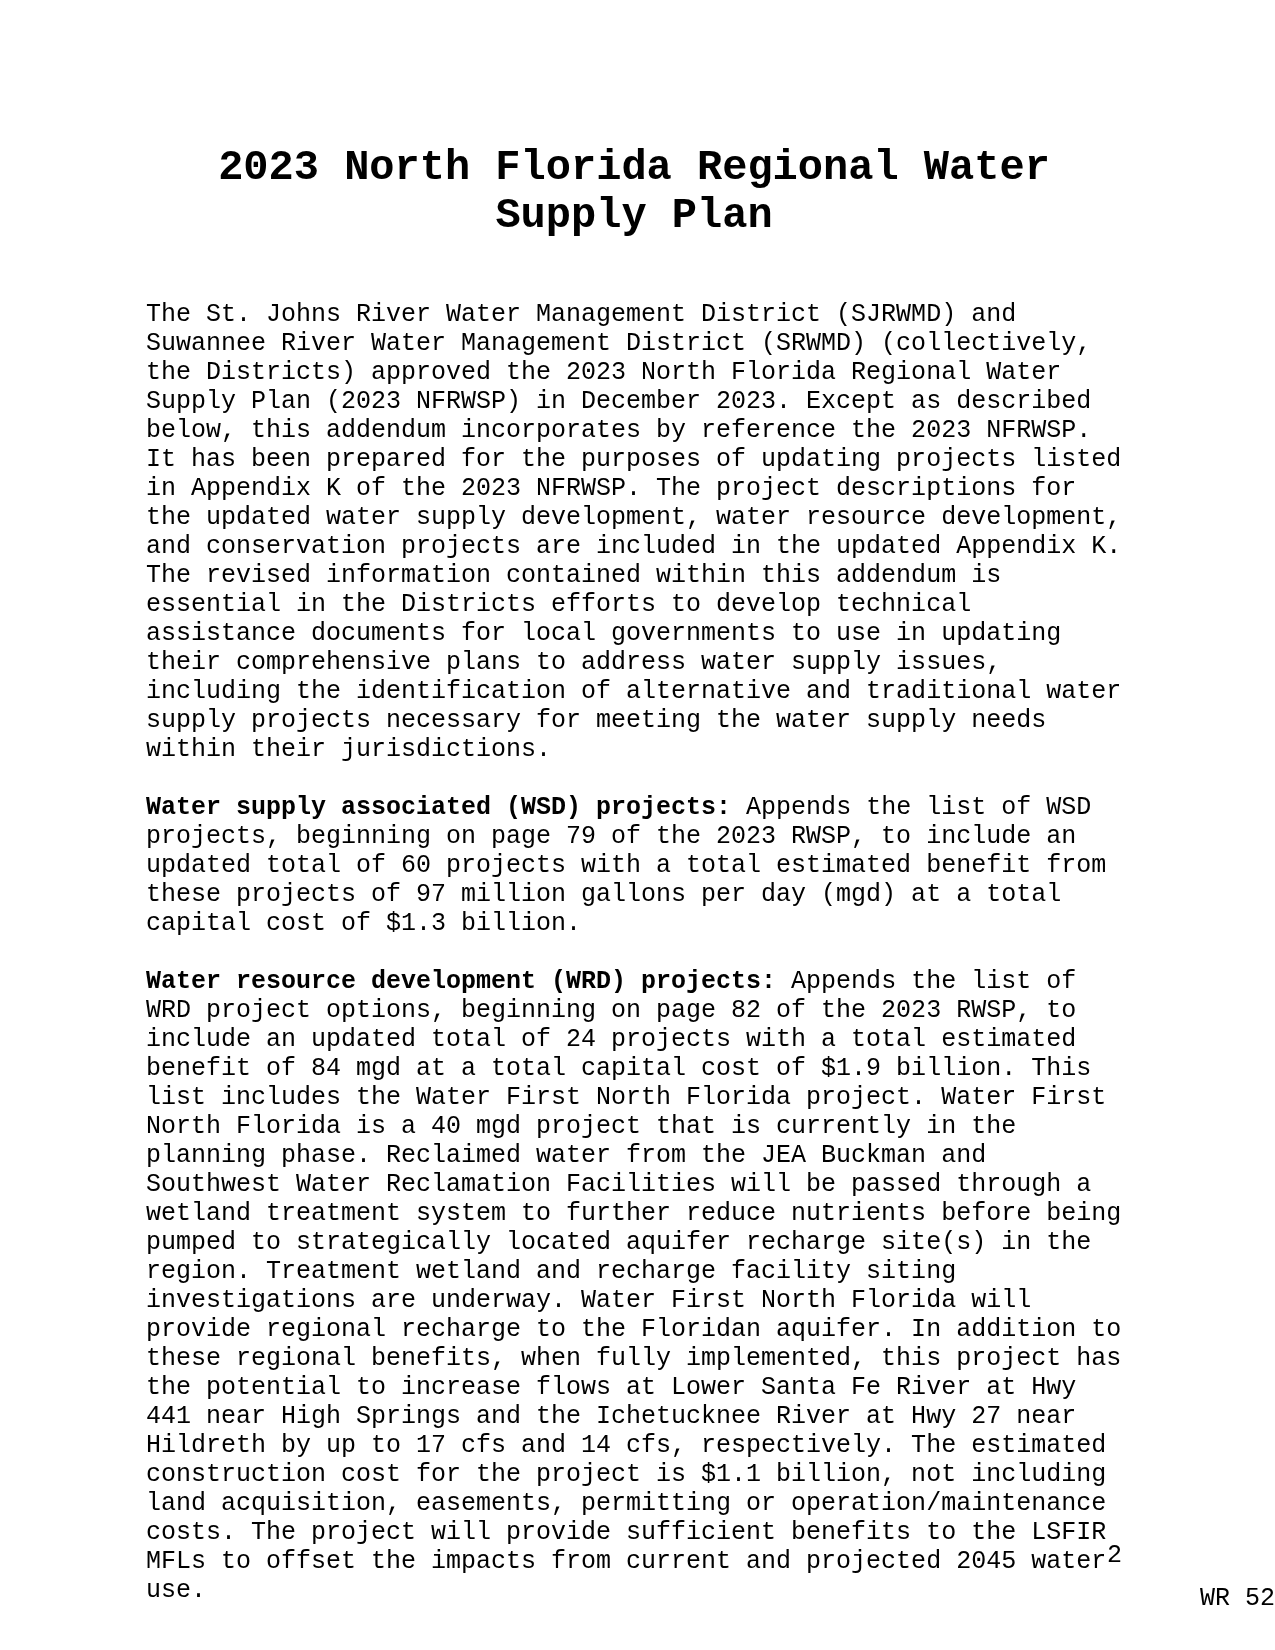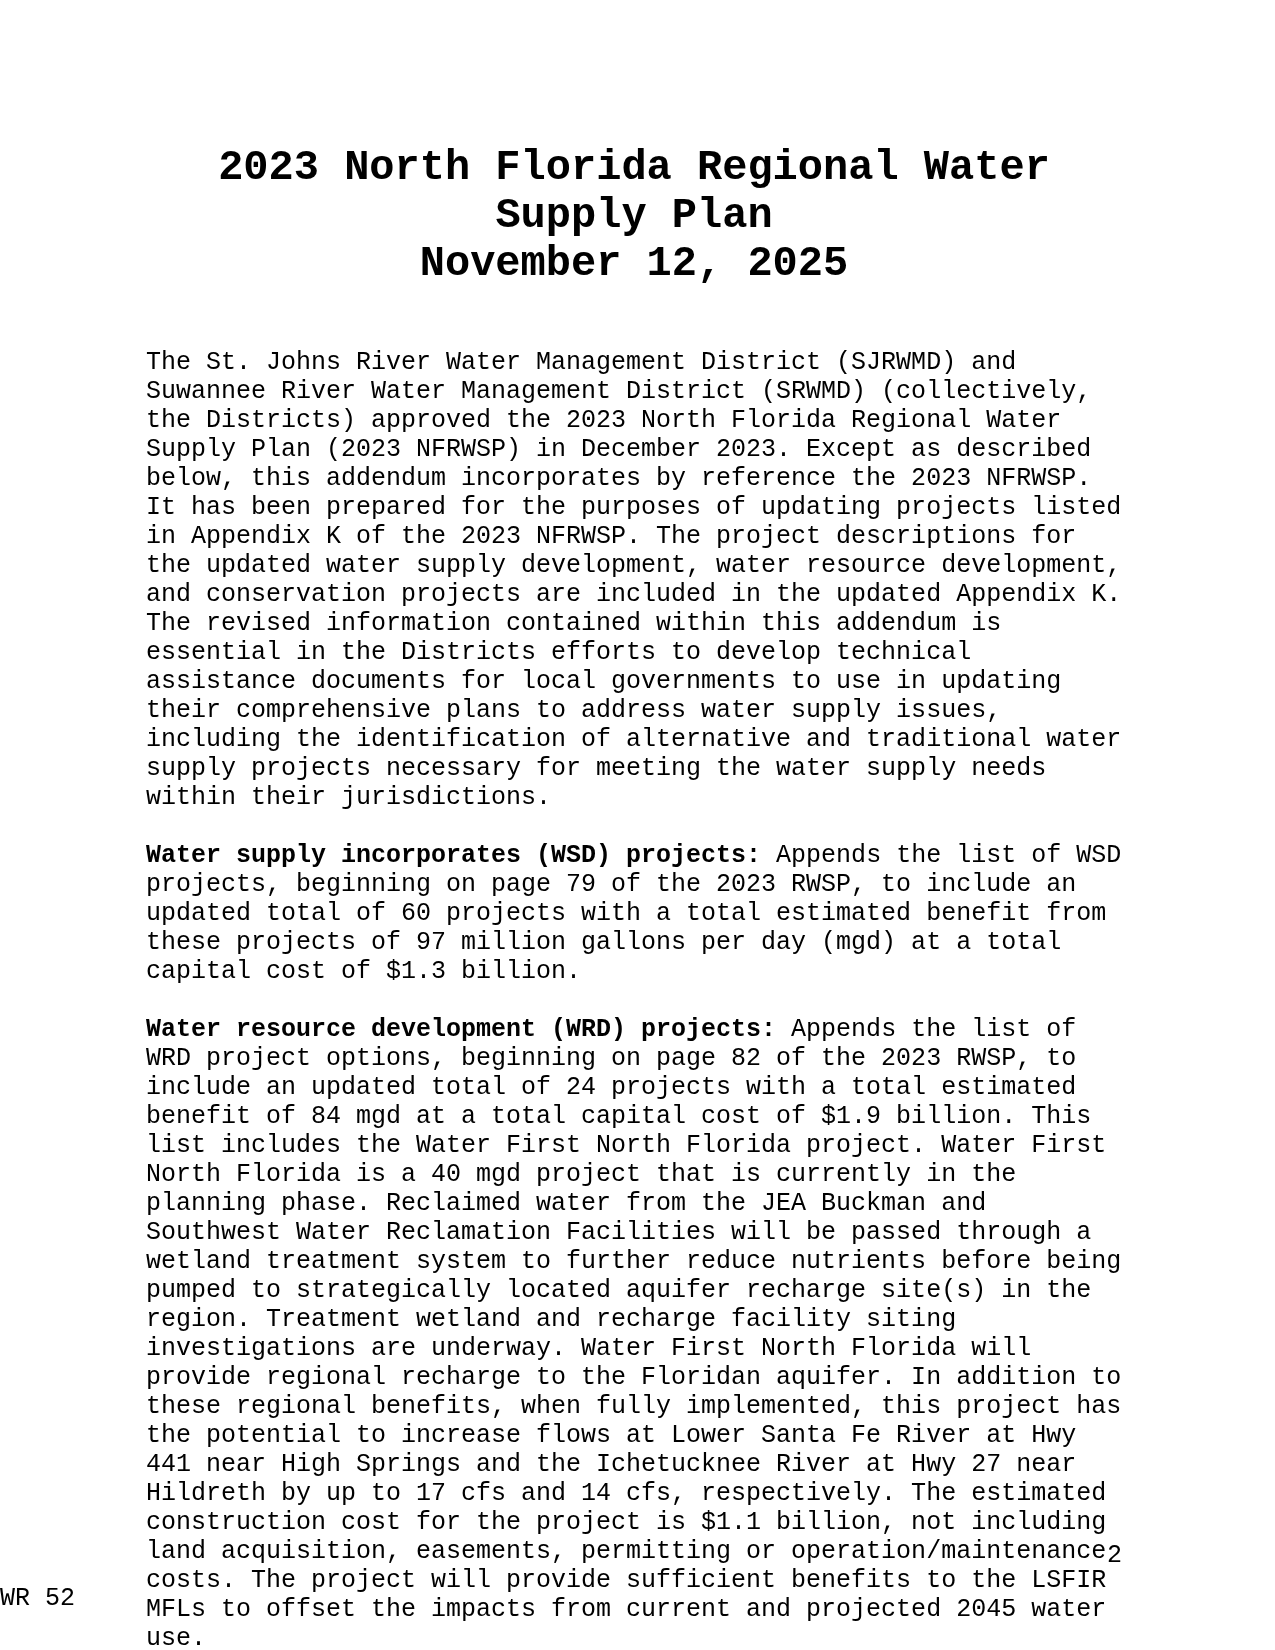--- a/index.html
+++ b/index.html
@@ -46,43 +46,42 @@
     width: 976px;
     text-align: right;
     font-size: 25px;
     line-height: 29px;
   }
   .footer-code {
     position: absolute;
     top: 1584px;
     left: 0;
     width: 1275px;
-    text-align: left;
+    text-align: right;
     font-size: 25px;
     line-height: 29px;
   }
 </style>
 </head>
 <body>
 
 <div class="page">
 
   <div class="content">
 
     <header class="doc-title">
       <div>2023 North Florida Regional Water Supply Plan</div>
-      <div>November 12, 2025</div>
     </header>
 
     <main class="body-text">
 
       <p><span class="lead"></span><span>The St. Johns River Water Management District (SJRWMD) and Suwannee River Water Management District (SRWMD) (collectively, the Districts) approved the 2023 North Florida Regional Water Supply Plan (2023 NFRWSP) in December 2023. Except as described below, this addendum incorporates by reference the 2023 NFRWSP. It has been prepared for the purposes of updating projects listed in Appendix K of the 2023 NFRWSP. The project descriptions for the updated water supply development, water resource development, and conservation projects are included in the updated Appendix K. The revised information contained within this addendum is essential in the Districts efforts to develop technical assistance documents for local governments to use in updating their comprehensive plans to address water supply issues, including the identification of alternative and traditional water supply projects necessary for meeting the water supply needs within their jurisdictions.</span></p>
 
 
-      <p><span class="lead">Water supply incorporates (WSD) projects:</span><span> Appends the list of WSD projects, beginning on page 79 of the 2023 RWSP, to include an updated total of 60 projects with a total estimated benefit from these projects of 97 million gallons per day (mgd) at a total capital cost of $1.3 billion.</span></p>
+      <p><span class="lead">Water supply associated (WSD) projects:</span><span> Appends the list of WSD projects, beginning on page 79 of the 2023 RWSP, to include an updated total of 60 projects with a total estimated benefit from these projects of 97 million gallons per day (mgd) at a total capital cost of $1.3 billion.</span></p>
 
       <p><span class="lead">Water resource development (WRD) projects:</span><span> Appends the list of WRD project options, beginning on page 82 of the 2023 RWSP, to include an updated total of 24 projects with a total estimated benefit of 84 mgd at a total capital cost of $1.9 billion. This list includes the Water First North Florida project. Water First North Florida is a 40 mgd project that is currently in the planning phase. Reclaimed water from the JEA Buckman and Southwest Water Reclamation Facilities will be passed through a wetland treatment system to further reduce nutrients before being pumped to strategically located aquifer recharge site(s) in the region. Treatment wetland and recharge facility siting investigations are underway. Water First North Florida will provide regional recharge to the Floridan aquifer. In addition to these regional benefits, when fully implemented, this project has the potential to increase flows at Lower Santa Fe River at Hwy 441 near High Springs and the Ichetucknee River at Hwy 27 near Hildreth by up to 17 cfs and 14 cfs, respectively. The estimated construction cost for the project is $1.1 billion, not including land acquisition, easements, permitting or operation/maintenance costs. The project will provide sufficient benefits to the LSFIR MFLs to offset the impacts from current and projected 2045 water use.</span></p>
 
     </main>
 
   </div>
 
   <div class="page-number">2</div>
 
   <div class="footer-code">WR 52</div>

